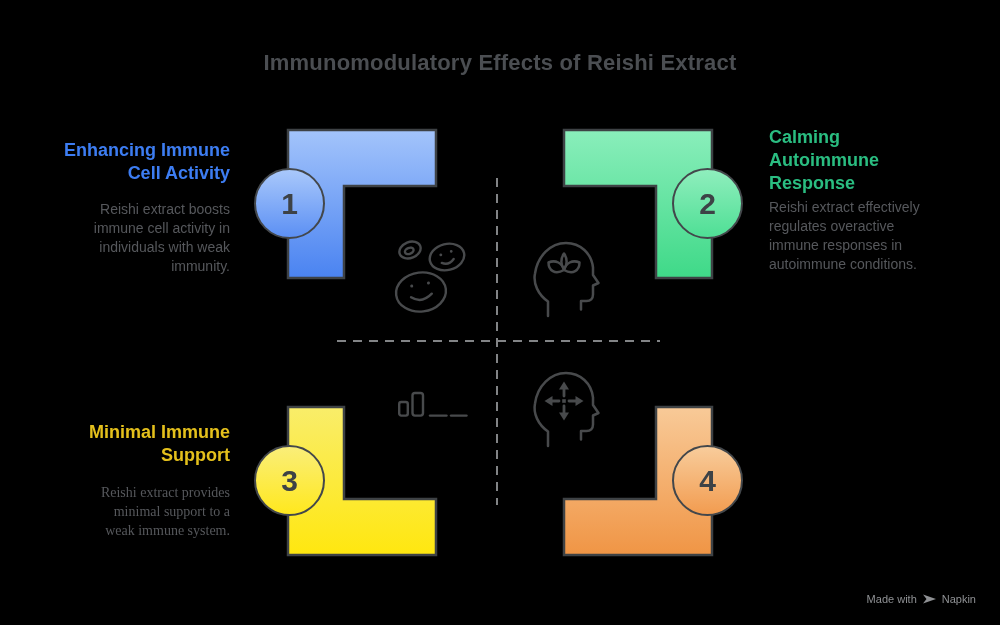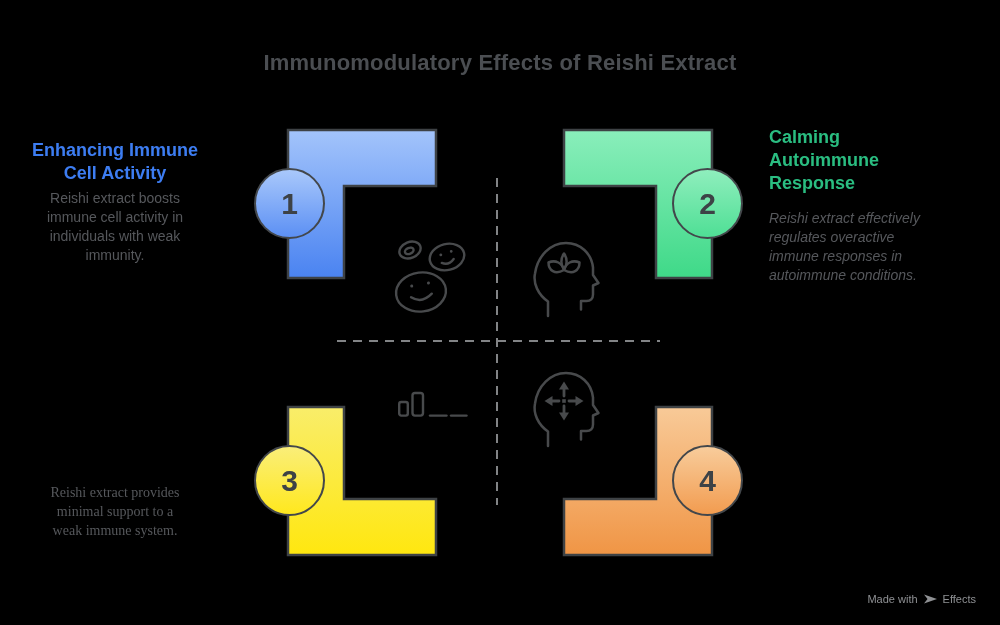--- a/index.html
+++ b/index.html
@@ -3,26 +3,26 @@
 <meta charset="utf-8">
 <style>
   html,body{margin:0;padding:0;background:#000;}
   .canvas{position:relative;width:1000px;height:625px;background:#000;overflow:hidden;
           font-family:"Liberation Sans","DejaVu Sans",sans-serif;}
   .abs{position:absolute;}
   .page-title{left:0;right:0;top:50px;text-align:center;font-size:22px;font-weight:bold;
               color:#4b4e52;letter-spacing:.2px;}
   .heading{font-size:18px;font-weight:bold;line-height:23px;white-space:pre-line;width:230px;}
   .body-text{font-size:14px;line-height:19px;color:#56585c;white-space:pre-line;width:230px;}
-  .align-r{text-align:center;right:770px;}
+  .align-r{text-align:right;right:770px;}
   .align-l{text-align:left;left:769px;}
   .q1-heading{top:139px;color:#3d7df2;}
-  .q1-body{top:189px;}
+  .q1-body{top:200px;}
   .q2-heading{top:126px;color:#2abd81;}
-  .q2-body{top:209px;font-style:italic;}
+  .q2-body{top:198px;}
   .q3-heading{top:421px;color:#e4c01c;}
   .q3-body{top:483px;font-family:Liberation Serif, serif;}
   .q4-heading{top:414px;color:#ef9a3f;}
   .q4-body{top:472px;}
   .badge{width:67px;height:67px;border:2.5px solid #43474b;border-radius:50%;
          display:flex;align-items:center;justify-content:center;
          font-size:30px;font-weight:bold;color:#3d4246;z-index:3;}
   .badge-1{left:254px;top:168px;background:linear-gradient(180deg,#a9c8fb,#5c90f4);}
   .badge-2{left:672px;top:168px;background:linear-gradient(180deg,#8feebd,#4fdf95);}
   .badge-3{left:254px;top:445px;background:linear-gradient(180deg,#faee79,#ffe81e);}
@@ -106,20 +106,22 @@
 immunity.</div>
 
   <div class="abs heading align-l q2-heading">Calming
 Autoimmune
 Response</div>
   <div class="abs body-text align-l q2-body">Reishi extract effectively
 regulates overactive
 immune responses in
 autoimmune conditions.</div>
 
+  <div class="abs heading align-r q3-heading">Minimal Immune
+Support</div>
   <div class="abs body-text align-r q3-body">Reishi extract provides
 minimal support to a
 weak immune system.</div>
 
 
   <svg class="abs" style="left:393px;top:235px;" width="78" height="80" viewBox="0 0 78 80">
     <g fill="none" stroke="#484a4c" stroke-width="2.4" stroke-linecap="round">
       <g transform="rotate(-22 17 15)">
         <ellipse cx="17" cy="15" rx="11" ry="8"></ellipse>
         <ellipse cx="16" cy="15.5" rx="4.5" ry="3"></ellipse>
@@ -174,16 +176,16 @@
       <polygon points="21.5,30 13.5,35 21.5,40"></polygon>
       <polygon points="44.5,30 52.5,35 44.5,40"></polygon>
     </g>
   </svg>
 
   <div class="abs footer">
     <span>Made with</span>
     <svg width="15" height="12" viewBox="0 0 15 12">
       <polygon points="1,1.5 14,6 1,10.5 4.5,6" fill="#8f9194"></polygon>
     </svg>
-    <span>Effects</span>
+    <span>Napkin</span>
   </div>
 
 </div>
 
 </body></html>

